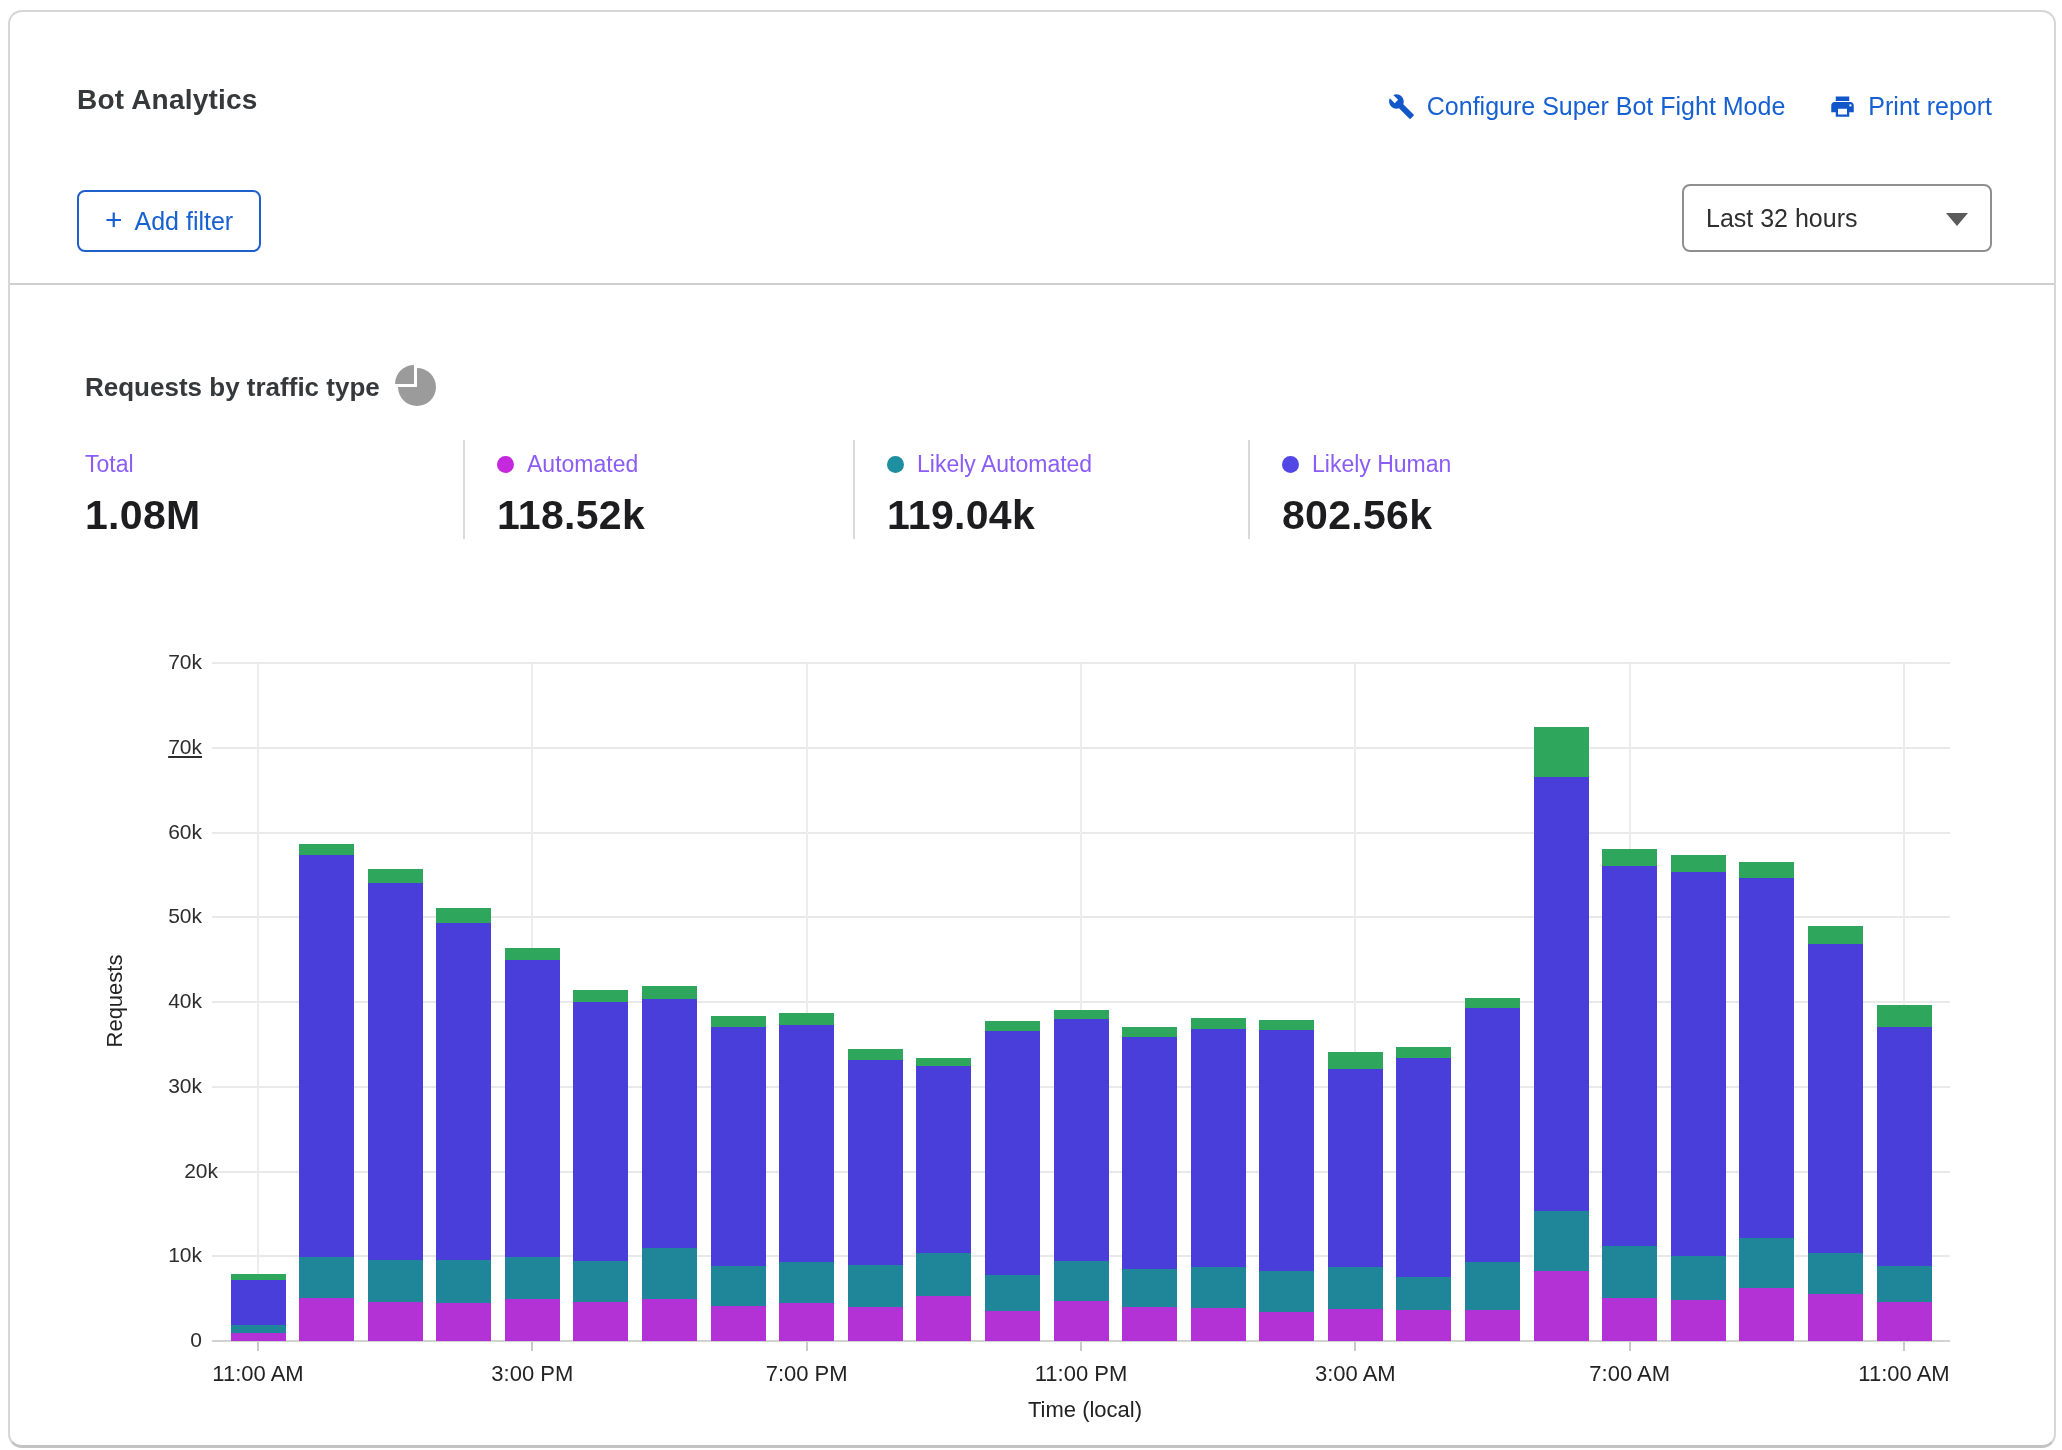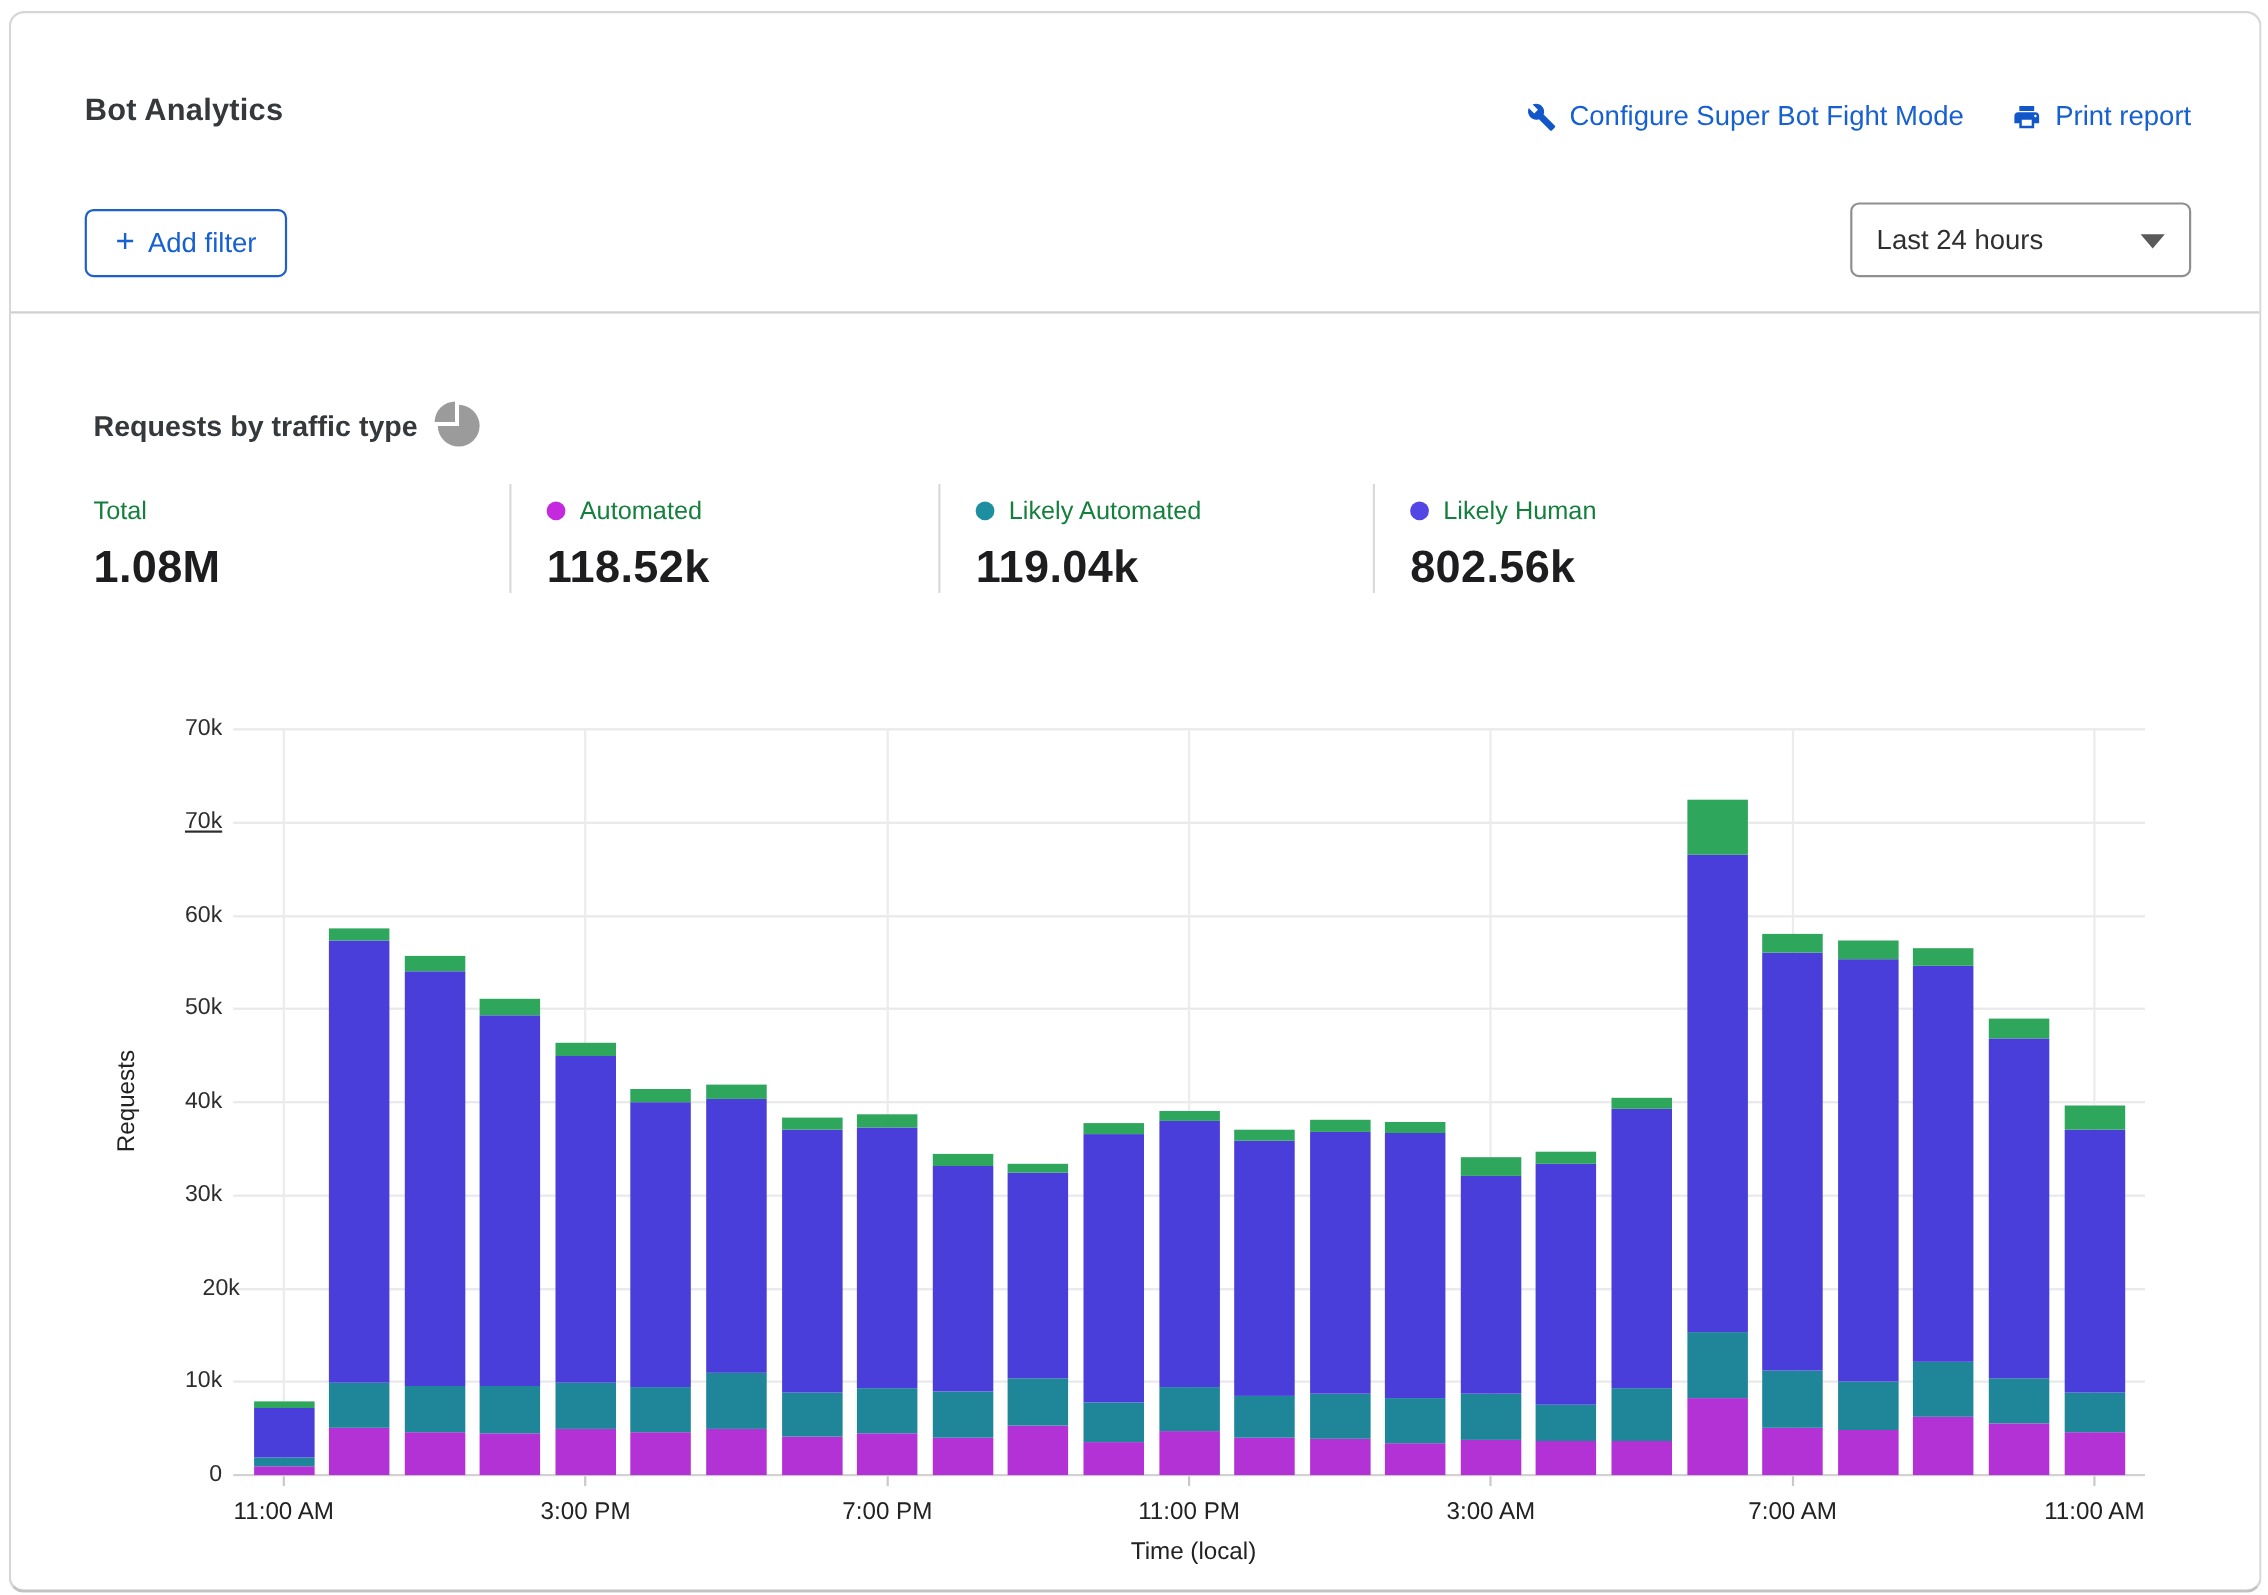--- a/index.html
+++ b/index.html
@@ -25,21 +25,21 @@
                  display:flex;align-items:center;gap:18px;}
   .pie-icon{position:relative;width:38px;height:38px;}
   .pie-icon .p1,.pie-icon .p2{position:absolute;inset:0;border-radius:50%;}
   .pie-icon .p1{background:conic-gradient(#9b9b9b 0deg 270deg,transparent 270deg 360deg);}
   .pie-icon .p2{background:conic-gradient(from 270deg,#9b9b9b 0deg 90deg,transparent 90deg 360deg);
                 transform:translate(-3px,-3px);}
   .stats{position:absolute;left:75px;top:428px;right:30px;display:flex;}
   .stat{padding:8px 0 0 0;}
   .stat + .stat{border-left:2px solid #d9d9d9;padding-left:32px;}
   .stat.c1{width:378px;}  .stat.c2{width:356px;}  .stat.c3{width:361px;}  .stat.c4{width:362px;}
-  .stat-label{display:flex;align-items:center;gap:13px;font-size:23px;color:#15803d;height:32px;}
+  .stat-label{display:flex;align-items:center;gap:13px;font-size:23px;color:#8b5cf6;height:32px;}
   .dot{width:17px;height:17px;border-radius:50%;flex:0 0 auto;}
   .stat-value{margin-top:12px;font-size:41px;font-weight:700;color:#1d1d1f;letter-spacing:.3px;}
   
   #chart{position:absolute;left:0;top:0;width:2062px;height:1450px;}
   .gl-h{position:absolute;height:2px;background:#e9e9e9;}
   .gl-v{position:absolute;width:2px;background:#ececec;}
   .ytick{position:absolute;font-size:21px;color:#2d2d2d;text-align:right;}
   .xtick{position:absolute;font-size:22px;color:#222;text-align:center;}
   .tickmark{position:absolute;width:2px;height:9px;background:#c9c9c9;}
   .barseg{position:absolute;}
@@ -68,21 +68,21 @@
           <span>Print report</span>
         </a>
       </div>
 
       <button class="btn-add">
         <span class="plus">+</span>
         <span>Add filter</span>
       </button>
 
       <div class="select">
-        <span class="val">Last 24 hours</span>
+        <span class="val">Last 32 hours</span>
         <span class="caret"></span>
       </div>
     </div>
 
     <div class="section-title">
       <span>Requests by traffic type</span>
       <span class="pie-icon">
           <span class="p1"></span>
           <span class="p2"></span>
         </span>

